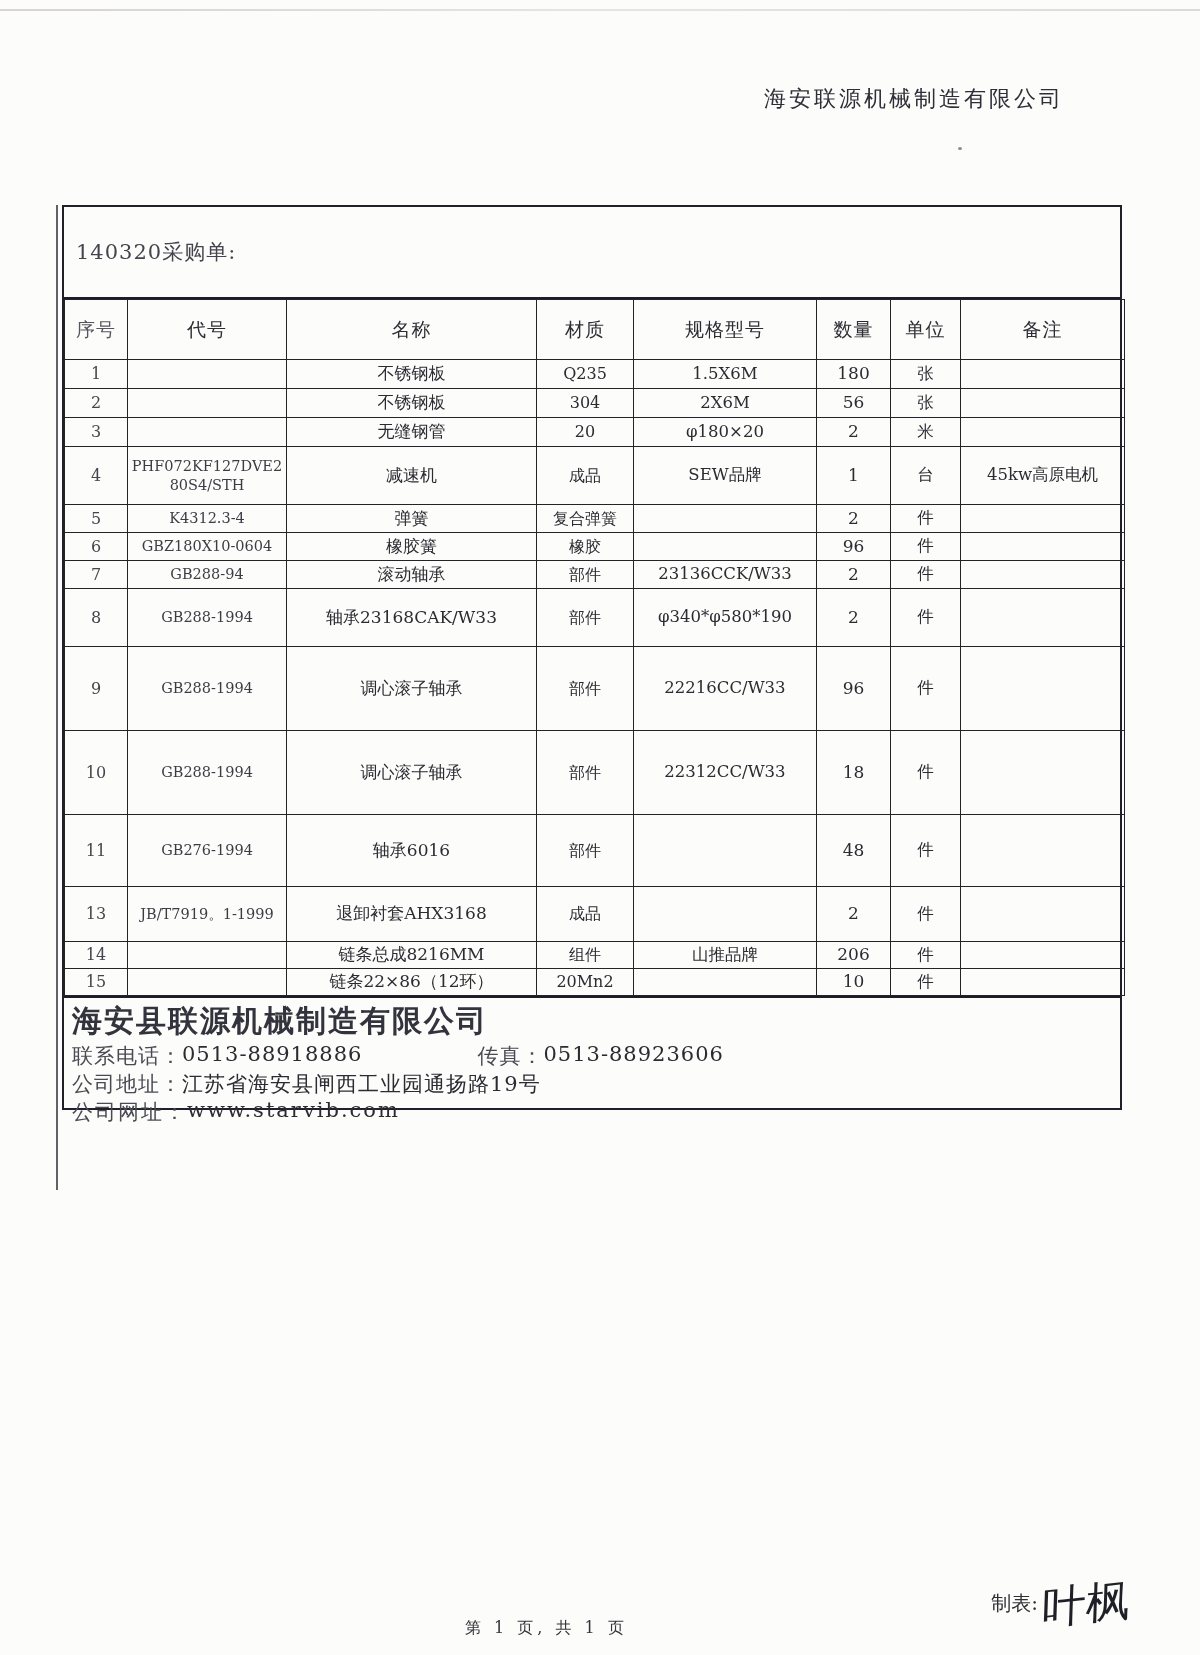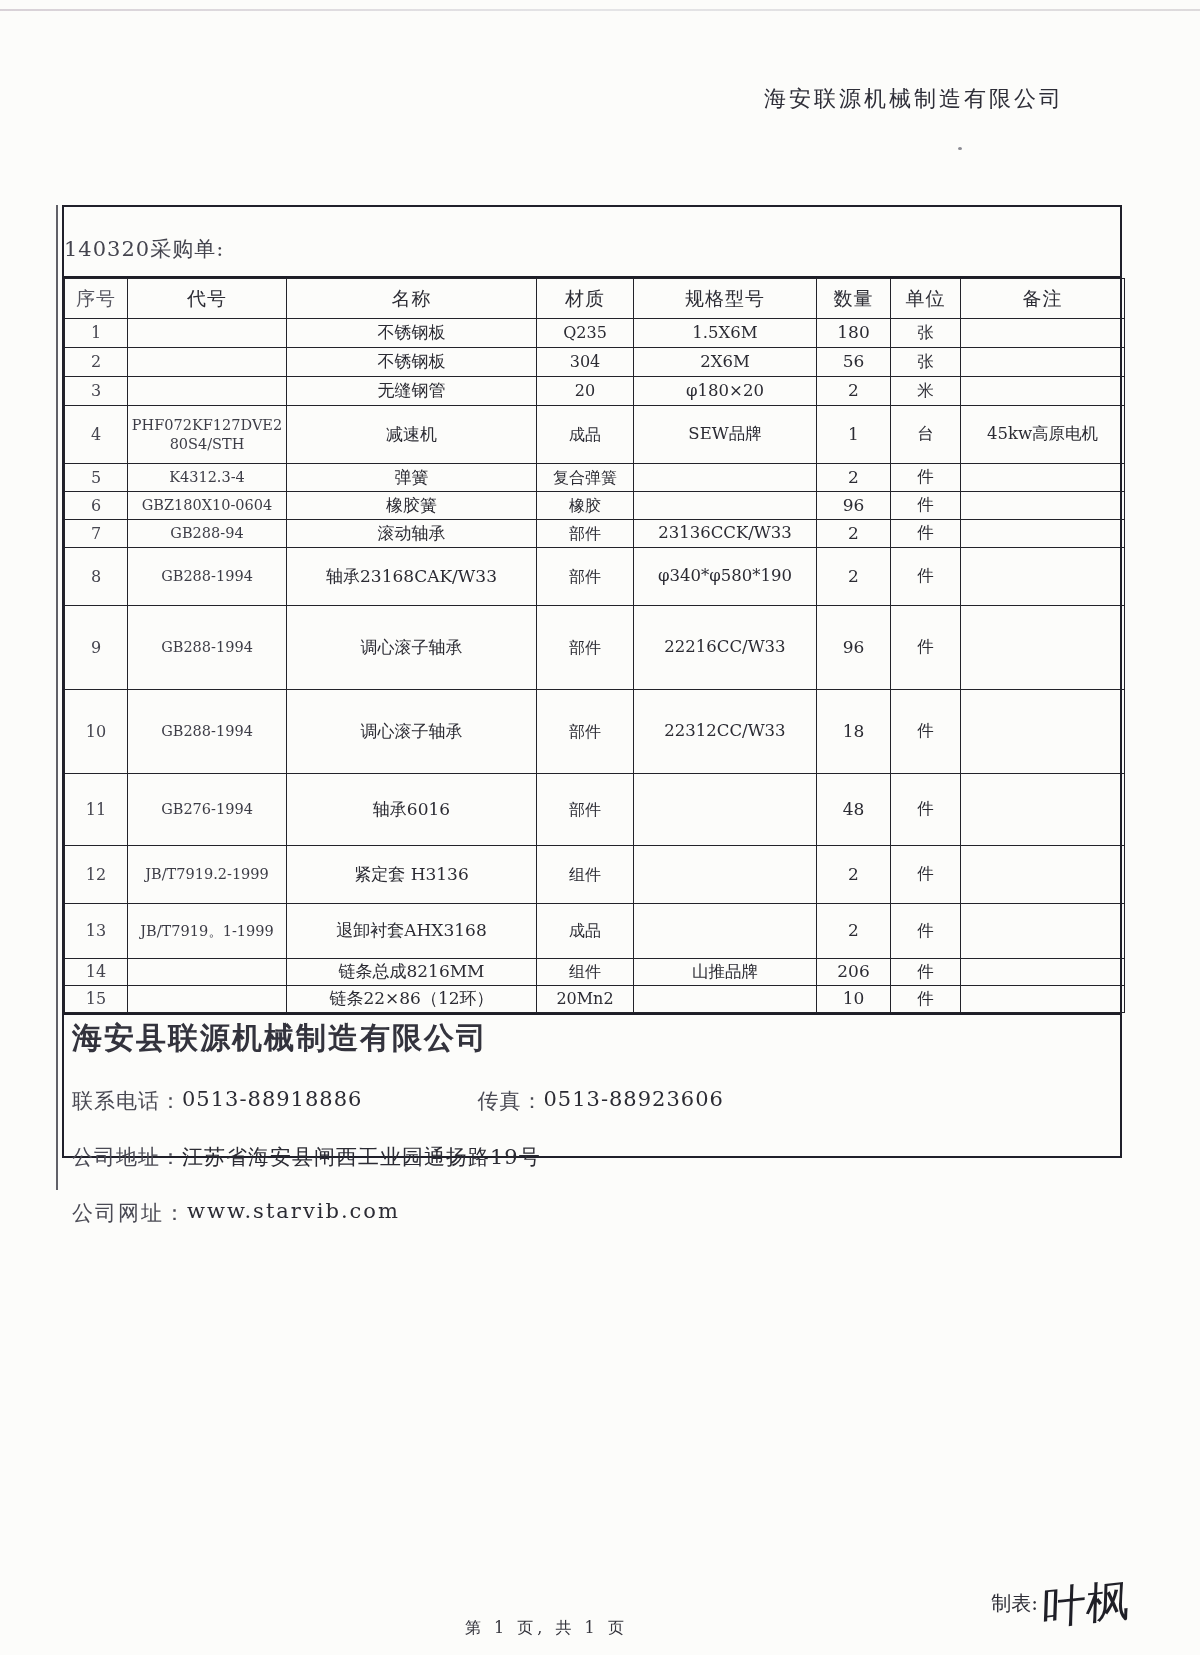--- a/index.html
+++ b/index.html
@@ -14,42 +14,42 @@
     background:linear-gradient(90deg,rgba(150,130,150,.35),rgba(120,120,140,.18),rgba(150,140,150,.3));}
   .scan-dot{position:absolute;left:958px;top:147px;width:4px;height:3px;border-radius:50%;background:#8a8a92;}
   .scan-left-line{position:absolute;left:56px;top:205px;height:985px;width:2px;background:#3a3a44;opacity:.8;}
 
   
   .company-header{position:absolute;top:84px;right:136px;font-size:22px;letter-spacing:3px;color:#2e2e38;}
 
   
   .po-table{position:absolute;left:62px;top:205px;width:1060px;box-sizing:border-box;
     border:2px solid #20202a;background:transparent;}
-  .title-row{height:56px;display:flex;align-items:center;box-sizing:border-box;
-    font-size:21px;letter-spacing:1px;color:#44444e;
-    border-bottom:2.5px solid #1d1d26;margin-top:15px;}
+  .title-row{height:92px;display:flex;align-items:center;box-sizing:border-box;
+    padding-left:12px;font-size:21px;letter-spacing:1px;color:#44444e;
+    border-bottom:2.5px solid #1d1d26;}
   table{border-collapse:collapse;width:100%;table-layout:fixed;}
   th,td{border:1.5px solid #23232a;text-align:center;vertical-align:middle;
     padding:1px 3px;box-sizing:border-box;overflow:hidden;word-break:break-all;}
-  thead tr{height:40px;}
+  thead tr{height:60px;}
   th{font-weight:normal;font-size:19px;color:#2c2c34;letter-spacing:1px;}
   th.h0{color:#55555f;}
   td{font-size:16.5px;color:#2b2b33;line-height:1.25;}
   td.c0{color:#45454f;font-size:16px;}
   td.c1{font-size:14.5px;color:#3c3c46;}
   td.c2{font-size:17px;}
   td.c3{font-size:16px;margin-left:13px;}
   td.c4{font-size:16.5px;font-weight:400;}
   td.c5{font-size:17px;}
   td.c7{font-size:16.5px;}
 
   
-  .company-block{border-top:2px solid #1d1d26;box-sizing:border-box;height:143px;
+  .company-block{border-top:2px solid #1d1d26;box-sizing:border-box;height:112px;
     display:flex;flex-direction:column;justify-content:space-between;
-    padding:3px 10px 10px 8px;gap:28px;}
+    padding:3px 10px 10px 8px;}
   .cb-name{font-size:30px;font-weight:600;letter-spacing:2px;color:#33333d;}
   .cb-line{font-size:21px;color:#2b2b33;letter-spacing:1px;display:flex;}
   .cb-label{color:#4a4a54;}
   .cb-gap{width:115px;}
   .cb-web{letter-spacing:2px;}
 
   
   .page-info{position:absolute;left:465px;top:1585px;font-size:16px;letter-spacing:4px;color:#33333b;margin-top:33px;}
   .maker{position:absolute;right:70px;top:1582px;display:flex;align-items:flex-start;}
   .maker-label{font-size:20px;color:#2e2e36;margin-top:8px;}
@@ -194,30 +194,20 @@
         <tr style="height: 72px;">
           <td class="c0">11</td>
           <td class="c1">GB276-1994</td>
           <td class="c2">轴承6016</td>
           <td class="c3">部件</td>
           <td class="c4"></td>
           <td class="c5">48</td>
           <td class="c6">件</td>
           <td class="c7"></td>
         </tr>
-        <tr style="height: 58px;">
-          <td class="c0">12</td>
-          <td class="c1">JB/T7919.2-1999</td>
-          <td class="c2">紧定套 H3136</td>
-          <td class="c3">组件</td>
-          <td class="c4"></td>
-          <td class="c5">2</td>
-          <td class="c6">件</td>
-          <td class="c7"></td>
-        </tr>
         <tr style="height: 55px;">
           <td class="c0">13</td>
           <td class="c1">JB/T7919。1-1999</td>
           <td class="c2">退卸衬套AHX3168</td>
           <td class="c3">成品</td>
           <td class="c4"></td>
           <td class="c5">2</td>
           <td class="c6">件</td>
           <td class="c7"></td>
         </tr>

